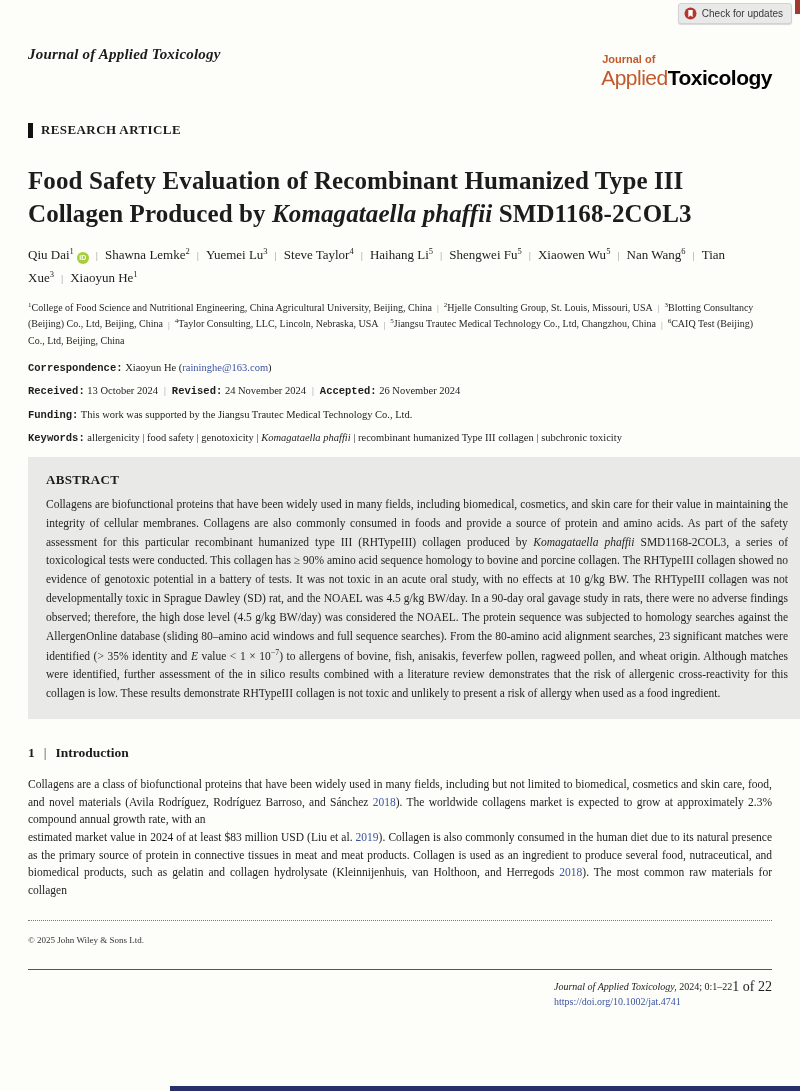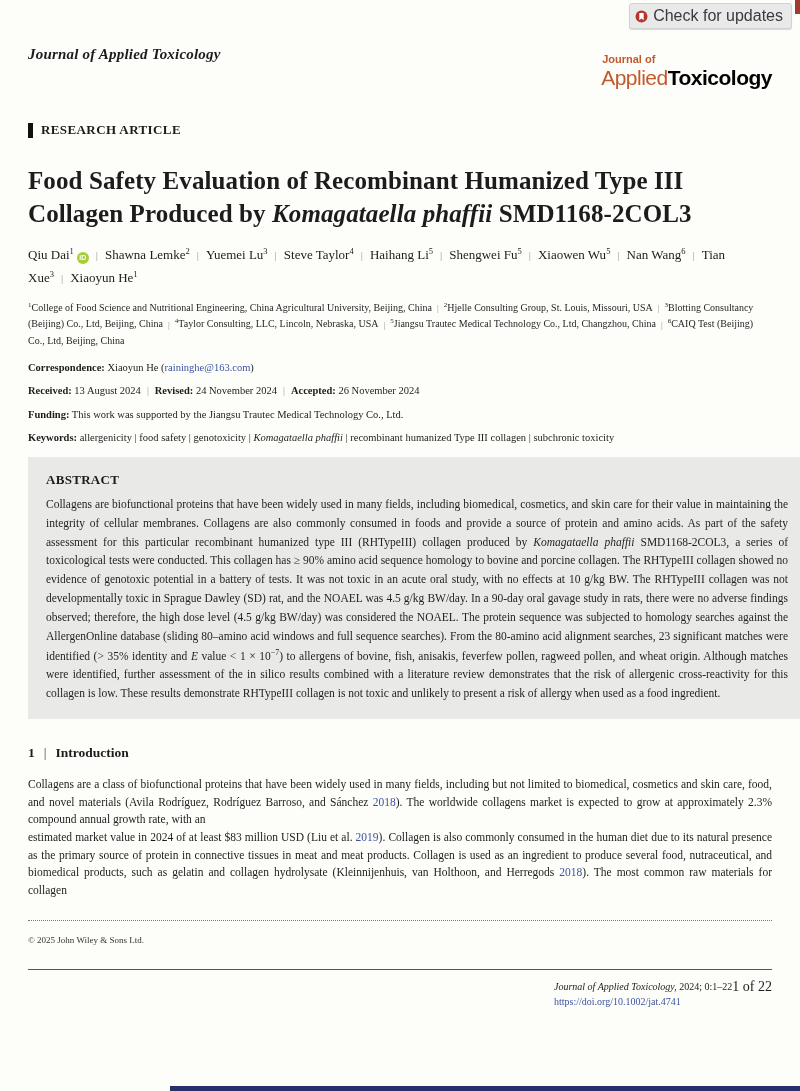--- a/index.html
+++ b/index.html
@@ -4,21 +4,21 @@
 <style>
   * { margin:0; padding:0; box-sizing:border-box; }
   html,body { width:800px; height:1091px; }
   body { font-family:"Liberation Serif", serif; background:#fdfdfa; color:#1c1c1c; position:relative; overflow:hidden; }
   .page { width:800px; height:1091px; position:relative; padding:6px 28px 0 28px; }
 
   
   .badge { position:absolute; top:3px; right:8px; display:flex; align-items:center; gap:5px;
            background:#e9e9e9; border:1px solid #d2d2d2; border-radius:3px; padding:3px 8px 3px 5px;
            box-shadow:0 1px 1px rgba(0,0,0,.15); cursor:pointer; }
-  .badge .txt { font-family:"Liberation Sans", sans-serif; font-size:16px; color:#3a3a3a; }
+  .badge .txt { font-family:"Liberation Sans", sans-serif; font-size:10px; color:#3a3a3a; }
   .badge svg { width:13px; height:13px; display:block; }
   .edge-red { position:absolute; top:0; right:0; width:5px; height:14px; background:#a23a31; }
 
   
   .hdr { display:flex; justify-content:space-between; margin-top:26px;gap:12px; }
   .jname { font-size:15px; font-weight:bold; font-style:italic; margin-top:14px; letter-spacing:.2px; }
   .hdr-right { display:flex; flex-direction:column; align-items:flex-end; }
   .wiley { font-size:27px; letter-spacing:6px; font-weight:500; color:#191919; }
   .logo { margin-top:22px; text-align:left; font-family:"Liberation Sans", sans-serif; line-height:1; }
   .logo .jof { color:#c2592b; font-size:11px; font-weight:bold; margin-bottom:2px; margin-left:1px; }
@@ -42,21 +42,21 @@
            font-family:"Liberation Sans", sans-serif; font-size:7px; font-weight:bold;
            align-items:center; justify-content:center; vertical-align:-1px; margin-left:3px; cursor:pointer; }
 
   
   .affils { margin-top:10px; font-size:10px; line-height:1.55; color:#262626; max-width:730px; }
   .affils sup { font-size:7px; }
   .affils .sep { padding:0 5px; font-size:9px; }
 
   .meta { margin-top:13px; font-size:10.5px; line-height:1.35; }
   .meta p { margin-bottom:9px; }
-  .meta b { font-weight:bold; }
+  .meta b { font-weight:bold;font-family:Liberation Mono, monospace; }
   .meta .sep { padding:0 6px; font-size:9.5px; }
   a.lnk { color:#3b53a0; text-decoration:none; cursor:pointer; }
 
   
   .abstract { margin-top:12px; background:#e9e9e7; padding:15px 18px 16px 18px; width:778px; }
   .abstract h2 { font-size:13px; letter-spacing:.3px; margin-bottom:7px; font-weight:bold; }
   .abstract .body { font-size:11.5px; line-height:1.64; text-align:justify; color:#1f1f1f; }
   .abstract sup { font-size:8px; }
 
   
@@ -114,21 +114,21 @@
         <span>iD</span>
       </span><span class="sep">|</span><span><span>Shawna Lemke</span><sup>2</sup></span><span class="sep">|</span><span><span>Yuemei Lu</span><sup>3</sup></span><span class="sep">|</span><span><span>Steve Taylor</span><sup>4</sup></span><span class="sep">|</span><span><span>Haihang Li</span><sup>5</sup></span><span class="sep">|</span><span><span>Shengwei Fu</span><sup>5</sup></span><span class="sep">|</span><span><span>Xiaowen Wu</span><sup>5</sup></span><span class="sep">|</span><span><span>Nan Wang</span><sup>6</sup></span><span class="sep">|</span><span><span>Tian Xue</span><sup>3</sup></span><span class="sep">|</span><span><span>Xiaoyun He</span><sup>1</sup></span>
   </div>
 
   <div class="affils">
     <sup>1</sup><span>College of Food Science and Nutritional Engineering, China Agricultural University, Beijing, China</span><span class="sep">|</span><sup>2</sup><span>Hjelle Consulting Group, St. Louis, Missouri, USA</span><span class="sep">|</span><sup>3</sup><span>Blotting Consultancy (Beijing) Co., Ltd, Beijing, China</span><span class="sep">|</span><sup>4</sup><span>Taylor Consulting, LLC, Lincoln, Nebraska, USA</span><span class="sep">|</span><sup>5</sup><span>Jiangsu Trautec Medical Technology Co., Ltd, Changzhou, China</span><span class="sep">|</span><sup>6</sup><span>CAIQ Test (Beijing) Co., Ltd, Beijing, China</span>
   </div>
 
   <div class="meta">
     <p><b>Correspondence:</b><span> Xiaoyun He (</span><a class="lnk">raininghe@163.com</a><span>)</span></p>
-    <p><b>Received:</b><span> 13 August 2024</span><span class="sep">|</span><b>Revised:</b><span> 24 November 2024</span><span class="sep">|</span><b>Accepted:</b><span> 26 November 2024</span></p>
+    <p><b>Received:</b><span> 13 October 2024</span><span class="sep">|</span><b>Revised:</b><span> 24 November 2024</span><span class="sep">|</span><b>Accepted:</b><span> 26 November 2024</span></p>
     <p><b>Funding:</b><span> This work was supported by the Jiangsu Trautec Medical Technology Co., Ltd.</span></p>
     <p><b>Keywords:</b><span> allergenicity | food safety | genotoxicity | </span><i>Komagataella phaffii</i><span> | recombinant humanized Type III collagen | subchronic toxicity</span></p>
   </div>
 
   <div class="abstract">
     <h2>ABSTRACT</h2>
     <div class="body"><span>Collagens are biofunctional proteins that have been widely used in many fields, including biomedical, cosmetics, and skin care for their value in maintaining the integrity of cellular membranes. Collagens are also commonly consumed in foods and provide a source of protein and amino acids. As part of the safety assessment for this particular recombinant humanized type III (RHTypeIII) collagen produced by </span><i>Komagataella phaffii</i><span> SMD1168-2COL3, a series of toxicological tests were conducted. This collagen has ≥ 90% amino acid sequence homology to bovine and porcine collagen. The RHTypeIII collagen showed no evidence of genotoxic potential in a battery of tests. It was not toxic in an acute oral study, with no effects at 10 g/kg BW. The RHTypeIII collagen was not developmentally toxic in Sprague Dawley (SD) rat, and the NOAEL was 4.5 g/kg BW/day. In a 90-day oral gavage study in rats, there were no adverse findings observed; therefore, the high dose level (4.5 g/kg BW/day) was considered the NOAEL. The protein sequence was subjected to homology searches against the AllergenOnline database (sliding 80–amino acid windows and full sequence searches). From the 80-amino acid alignment searches, 23 significant matches were identified (&gt; 35% identity and </span><i>E</i><span> value &lt; 1 × 10</span><sup>−7</sup><span>) to allergens of bovine, fish, anisakis, feverfew pollen, ragweed pollen, and wheat origin. Although matches were identified, further assessment of the in silico results combined with a literature review demonstrates that the risk of allergenic cross-reactivity for this collagen is low. These results demonstrate RHTypeIII collagen is not toxic and unlikely to present a risk of allergy when used as a food ingredient.</span></div>
   </div>
 
   <div class="columns">

